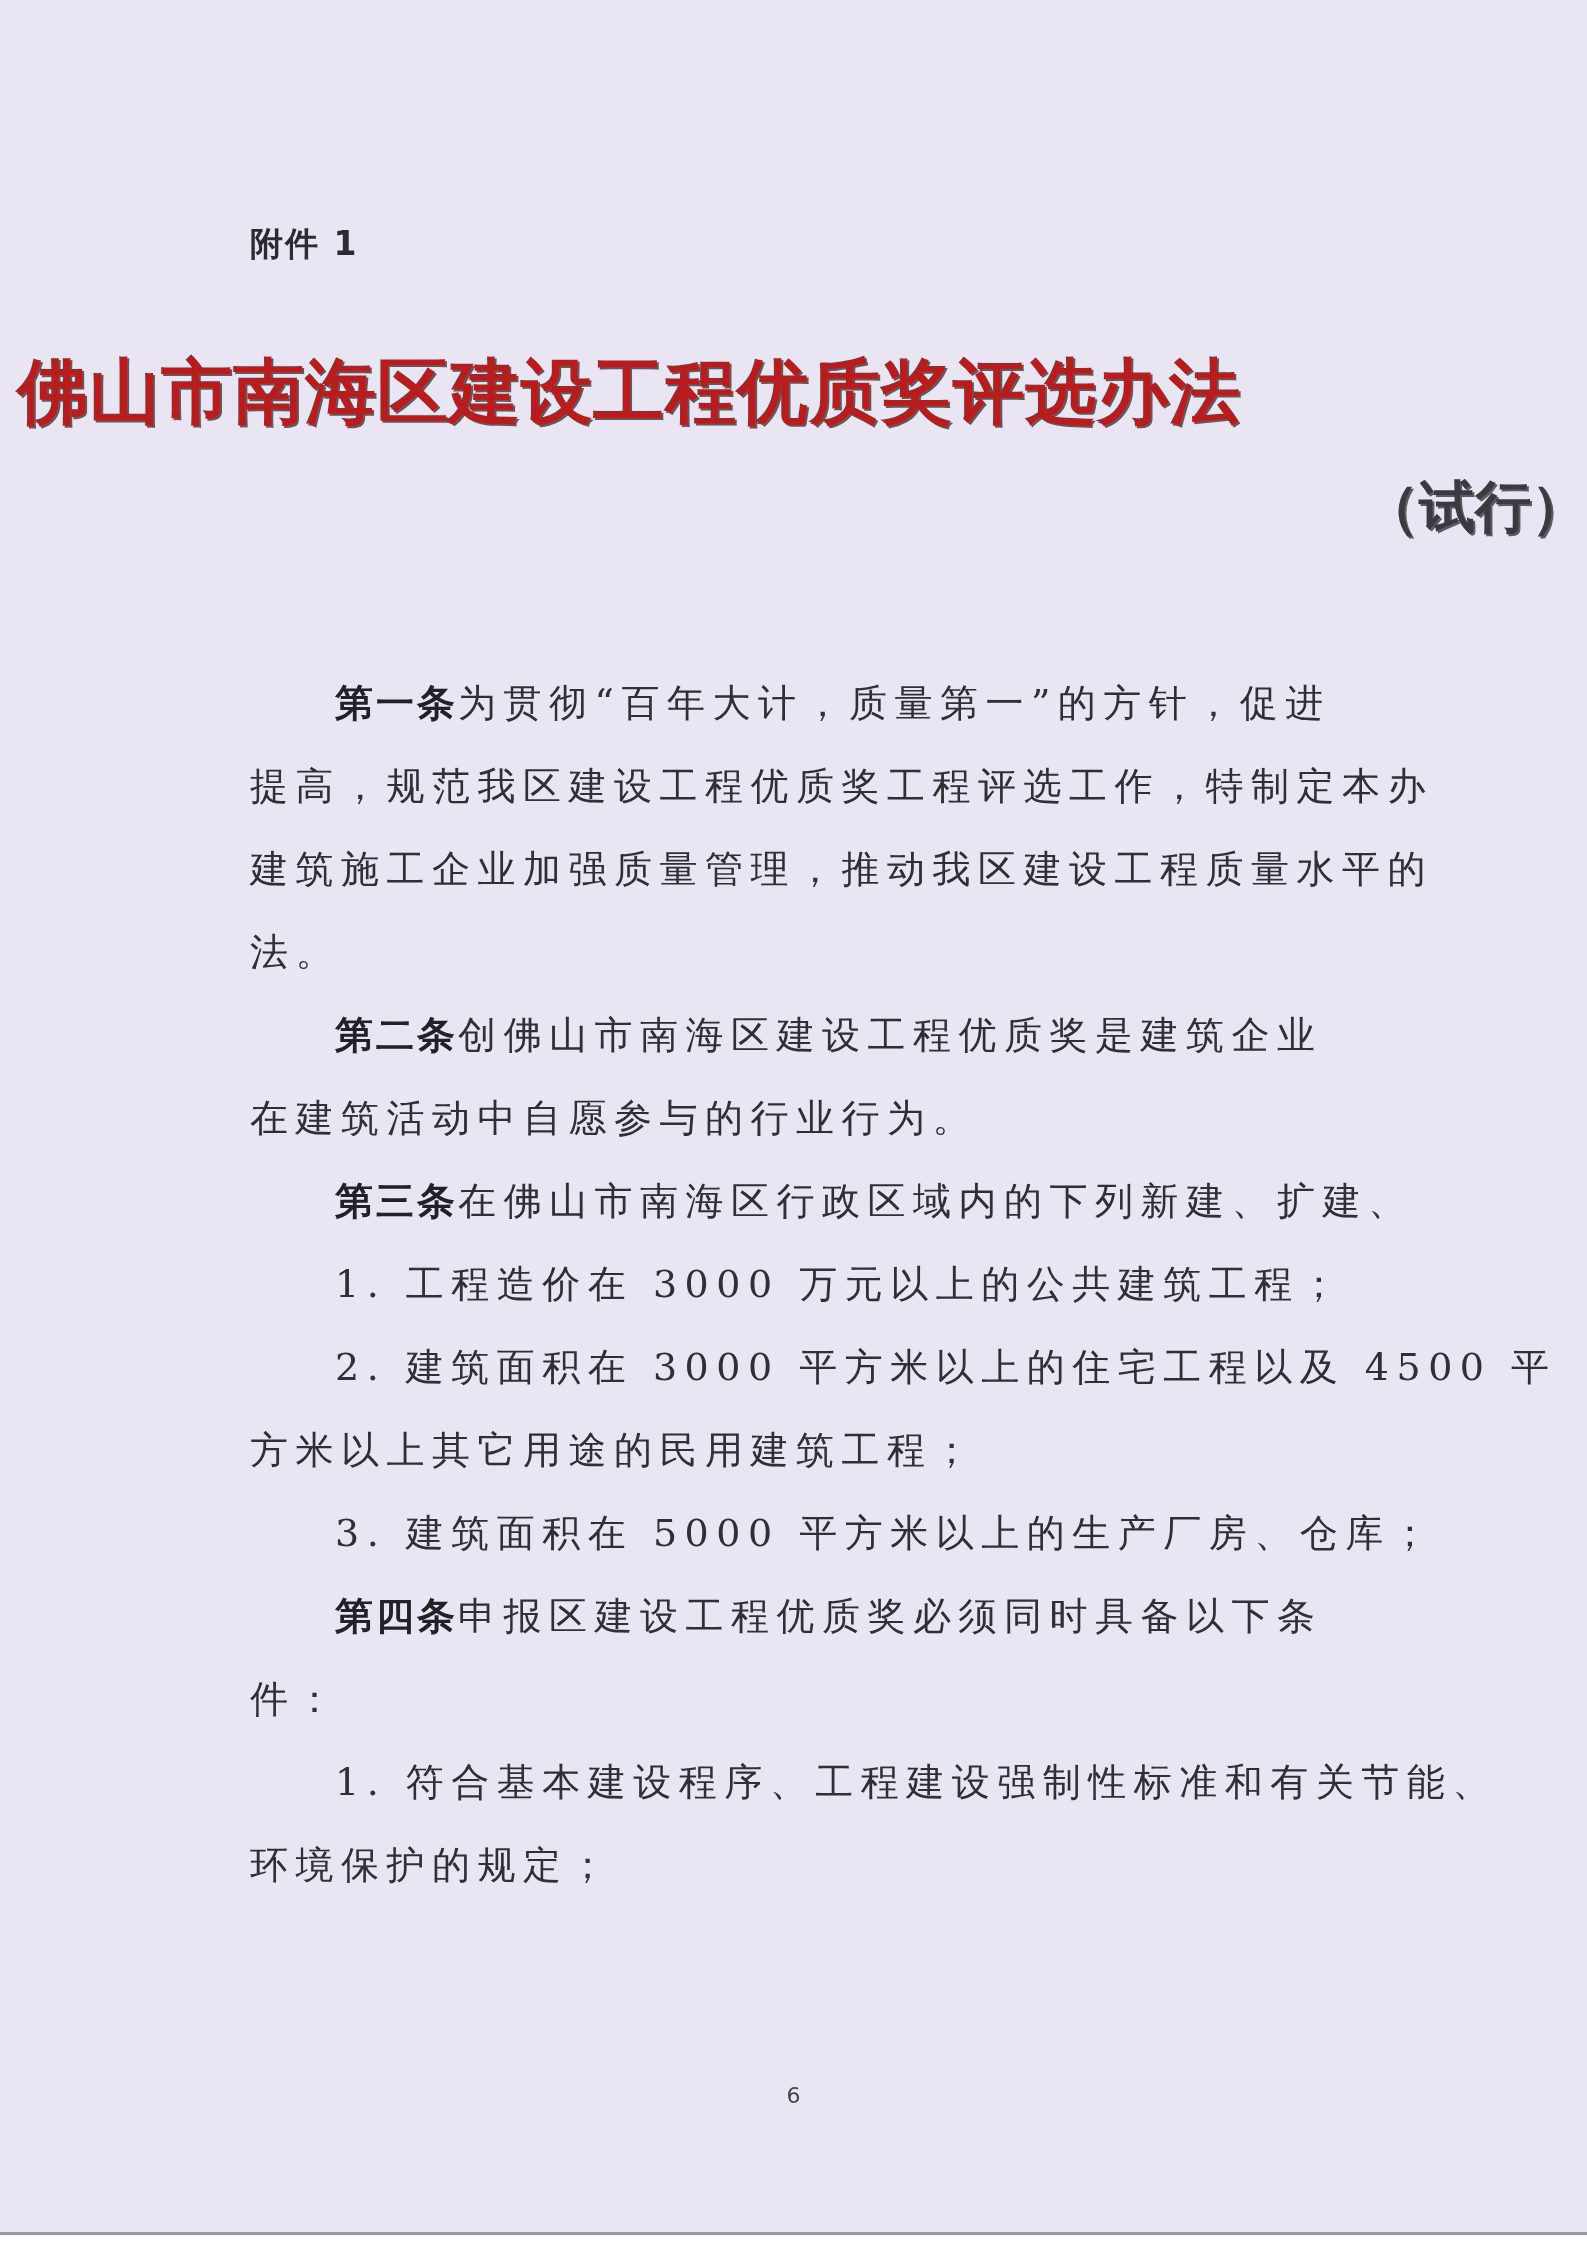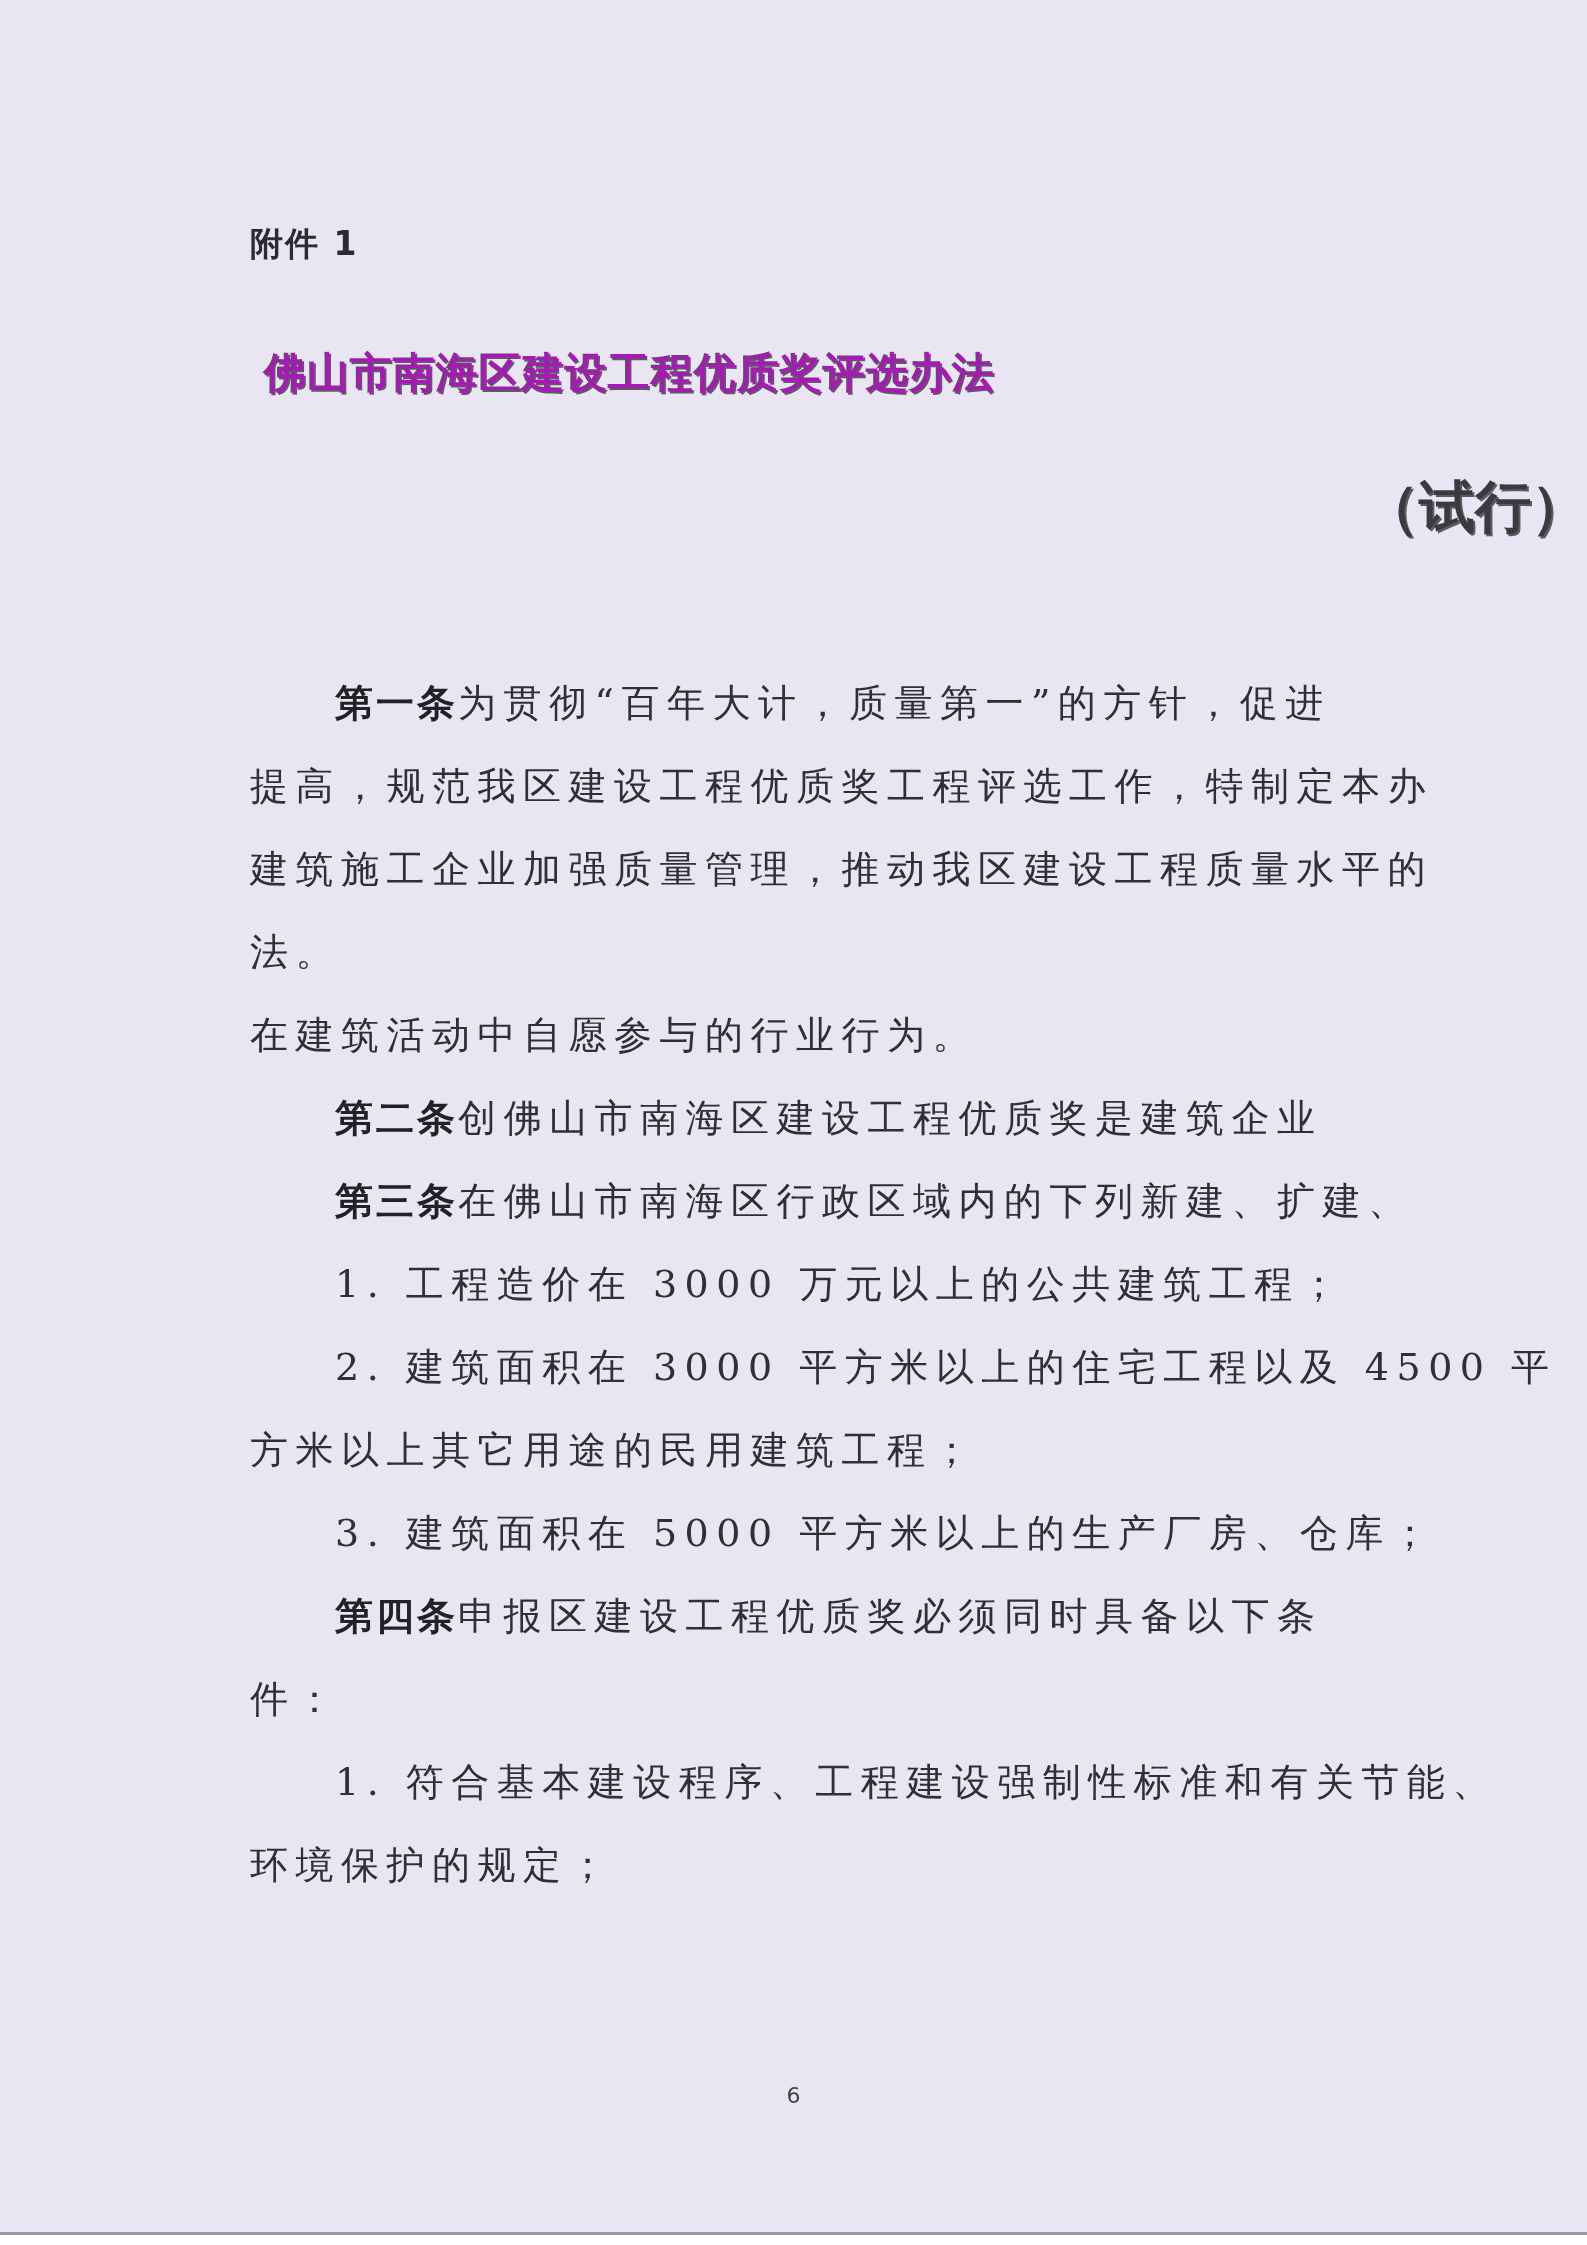--- a/index.html
+++ b/index.html
@@ -16,21 +16,21 @@
     padding-left: 16px;
   }
   .annex {
     position: absolute; left: 250px; top: 222px;
     font-family: "DejaVu Sans", "Liberation Sans", sans-serif;
     font-weight: bold; font-size: 33px; color: #2b2b30; letter-spacing: 2px;
   }
   .title {
     position: absolute; left: 0; width: 1258px; top: 345px; text-align: center;
     font-family: "DejaVu Serif", "Liberation Serif", serif;
-    font-weight: bold; font-size: 42px; color: #a21caf; letter-spacing: 1px;
+    font-weight: bold; font-size: 71px; color: #b91c1c; letter-spacing: 1px;
     text-shadow: 2px 2px 0 #5b5b62;
   }
   .subtitle {
     position: absolute; left: 0; width: 1587px; top: 470px; text-align: right;
     font-family: "DejaVu Serif", "Liberation Serif", serif;
     font-weight: bold; font-size: 56px; color: #3a3a3f;
     text-shadow: 2px 2px 0 #5b5b62;
   }
   .body {
     position: absolute; left: 250px; top: 670px; width: 1110px;
@@ -54,22 +54,22 @@
   <div class="title">佛山市南海区建设工程优质奖评选办法</div>
   <div class="subtitle">（试行）</div>
 
   <div class="body">
 
     <div class="line indent"><span class="article">第一条</span><span>为贯彻“百年大计，质量第一”的方针，促进</span></div>
     <div class="line">提高，规范我区建设工程优质奖工程评选工作，特制定本办</div>
     <div class="line">建筑施工企业加强质量管理，推动我区建设工程质量水平的</div>
     <div class="line">法。</div>
 
+    <div class="line indent"><span class="article">第二条</span><span>创佛山市南海区建设工程优质奖是建筑企业</span></div>
     <div class="line">在建筑活动中自愿参与的行业行为。</div>
-    <div class="line indent"><span class="article">第二条</span><span>创佛山市南海区建设工程优质奖是建筑企业</span></div>
 
     <div class="line indent"><span class="article">第三条</span><span>在佛山市南海区行政区域内的下列新建、扩建、</span></div>
     <div class="line indent">1. 工程造价在 3000 万元以上的公共建筑工程；</div>
     <div class="line indent">2. 建筑面积在 3000 平方米以上的住宅工程以及 4500 平</div>
     <div class="line">方米以上其它用途的民用建筑工程；</div>
     <div class="line indent">3. 建筑面积在 5000 平方米以上的生产厂房、仓库；</div>
 
     <div class="line indent"><span class="article">第四条</span><span>申报区建设工程优质奖必须同时具备以下条</span></div>
     <div class="line">件：</div>
     <div class="line indent">1. 符合基本建设程序、工程建设强制性标准和有关节能、</div>

